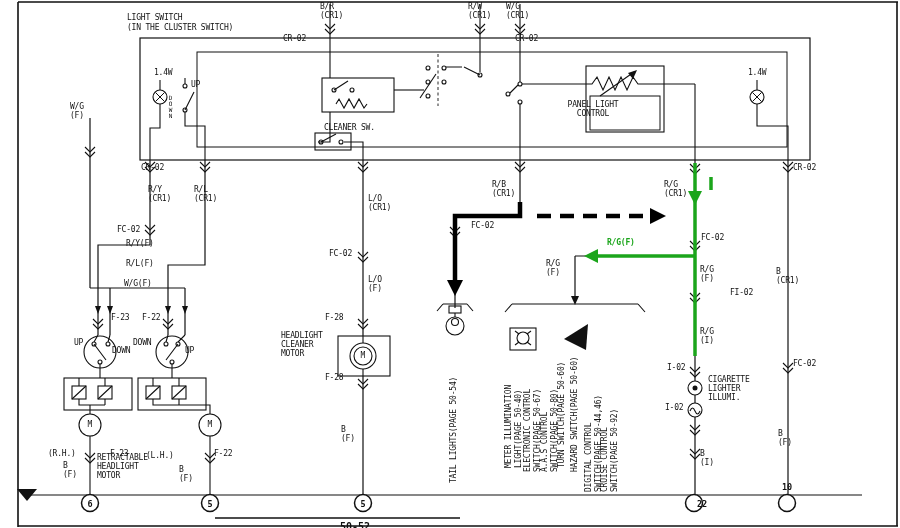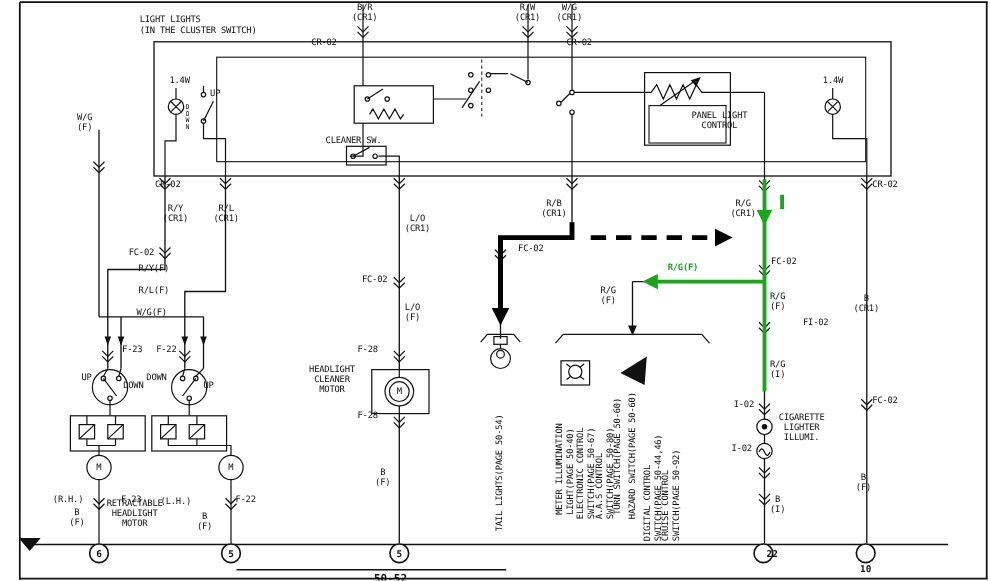--- a/index.html
+++ b/index.html
@@ -4,21 +4,21 @@
 <style>
   * { margin:0; padding:0; box-sizing:border-box; }
   html,body { background:#ffffff; }
   #page {
     position:relative; width:900px; height:528px; background:#ffffff;
     overflow:hidden; font-family:"DejaVu Sans Mono", monospace;
   }
   svg { position:absolute; left:0; top:0; }
   .lbl {
     position:absolute; font-size:8px; line-height:9px; color:#111;
-    white-space:pre-line; letter-spacing:-0.2px;text-align:center;
+    white-space:pre-line; letter-spacing:-0.2px;
   }
   .vlbl {
     position:absolute; font-size:8px; line-height:9.5px; color:#111;
     white-space:pre; transform:rotate(-90deg); transform-origin:0 0;
     letter-spacing:-0.2px;
   }
   .vtext {
     position:absolute; font-size:6px; line-height:6px; color:#111;
     writing-mode:vertical-rl; text-orientation:upright; letter-spacing:-1px;
   }
@@ -222,38 +222,38 @@
       <g stroke="#1ba51b">
         <path d="M695,163 V356" stroke-width="3.5"></path>
         <polygon points="688,191 702,191 695,205" fill="#1ba51b" stroke="none"></polygon>
         <path d="M695,256 H590" stroke-width="3.5"></path>
         <polygon points="598,249 598,263 584,256" fill="#1ba51b" stroke="none"></polygon>
         <path d="M711,177 V190" stroke-width="3.5"></path>
       </g>
     </g>
   </svg>
 
-  <div class="lbl" style="left:127px;top:13px">LIGHT LIGHTS</div>
+  <div class="lbl" style="left:127px;top:13px">LIGHT SWITCH</div>
   <div class="lbl" style="left:127px;top:23px">(IN THE CLUSTER SWITCH)</div>
 
   <div class="lbl" style="left:320px;top:2px">B/R
 (CR1)</div>
   <div class="lbl" style="left:468px;top:2px">R/W
 (CR1)</div>
   <div class="lbl" style="left:506px;top:2px">W/G
 (CR1)</div>
   <div class="lbl" style="left:283px;top:34px">CR-02</div>
   <div class="lbl" style="left:515px;top:34px">CR-02</div>
   <div class="lbl" style="left:154px;top:68px">1.4W</div>
   <div class="lbl" style="left:748px;top:68px">1.4W</div>
   <div class="lbl" style="left:191px;top:80px">UP</div>
   <div class="vtext" style="left:167px;top:94px">DOWN</div>
-  <div class="lbl ctr" style="left:621px;top:100px;width:66px">PANEL LIGHT
+  <div class="lbl ctr" style="left:560px;top:100px;width:66px">PANEL LIGHT
 CONTROL</div>
-  <div class="lbl" style="left:296px;top:123px">CLEANER SW.</div>
+  <div class="lbl" style="left:324px;top:123px">CLEANER SW.</div>
   <div class="lbl" style="left:70px;top:102px">W/G
 (F)</div>
   <div class="lbl" style="left:141px;top:163px">CR-02</div>
   <div class="lbl" style="left:793px;top:163px">CR-02</div>
   <div class="lbl" style="left:148px;top:185px">R/Y
 (CR1)</div>
   <div class="lbl" style="left:194px;top:185px">R/L
 (CR1)</div>
   <div class="lbl" style="left:368px;top:194px">L/O
 (CR1)</div>
@@ -330,17 +330,17 @@
   <div class="vlbl" style="left:570px;top:472px">HAZARD SWITCH(PAGE 50-60)</div>
   <div class="vlbl" style="left:584px;top:492px">DIGITAL CONTROL
 SWITCH(PAGE 50-44,46)</div>
   <div class="vlbl" style="left:600px;top:492px">CRUISE CONTROL
 SWITCH(PAGE 50-92)</div>
 
   <div class="num" style="left:80px;top:499px">6</div>
   <div class="num" style="left:200px;top:499px">5</div>
   <div class="num" style="left:353px;top:499px">5</div>
   <div class="num" style="left:692px;top:499px">22</div>
-  <div class="num" style="left:777px;top:513px">10</div>
+  <div class="num" style="left:777px;top:482px">10</div>
 
   <div class="footer-page" style="left:340px;top:521px">50-52</div>
 
 </div>
 
 </body></html>

